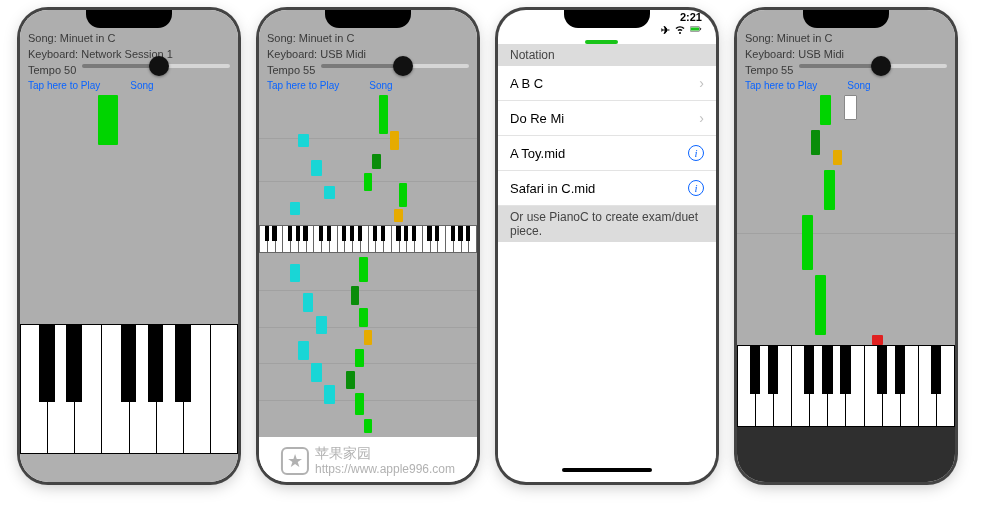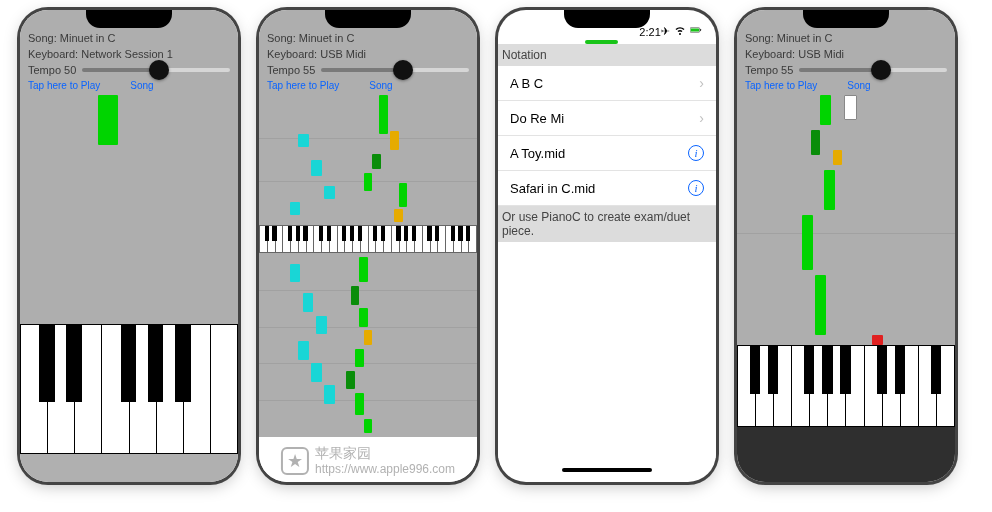--- a/index.html
+++ b/index.html
@@ -36,21 +36,21 @@
     background: #aeaeae;
     color: #3a3a3a;
     font-size: 11px;
     padding: 22px 8px 4px 8px;
     position: relative;
     flex: 0 0 auto;
   }
   .player-header .row { margin-bottom: 4px; white-space: nowrap; }
   .slider-wrap {
     display: flex;
-    align-items: center;
+    align-items: flex-start;
     gap: 6px;
     margin: 2px 0 2px 0;
   }
   .track {
     flex: 1;
     height: 4px;
     background: linear-gradient(#7a7a7a,#7a7a7a) no-repeat left/var(--pct,30%) 100%, #d6d6d6;
     border-radius: 2px;
     position: relative;
   }
@@ -126,40 +126,41 @@
   }
   .piano.tiny .wkey { border-color: #666; }
   .piano.tiny .bkey { height: 58%; }
   .bottom-gray { flex:0 0 28px; background:#b0b0b0; }
   .bottom-dark { flex:0 0 55px; background:#2f2f2f; }
   .bottom-white{ flex:0 0 45px; background:#fff; }
   
   .statusbar {
     height: 30px;
     display:flex;
-    justify-content:flex-end;
+    justify-content:center;
     align-items:flex-end;
     padding: 0 14px 2px;
     font-size:11px;
-    font-weight:400;
+    font-weight:700;
+    flex-direction:column;
   }
   .status-icons { display:flex; gap:4px; align-items:center;}
   .status-icons svg { width:12px; height:12px; }
   .greenbar {
     height:4px;
     background:#19c419;
     margin-left:40%;
     width:15%;
     border-radius:2px;
   }
   .section-h {
     background:#dcdcdc;
     color:#444;
     font-size:12px;
-    padding:4px 4px;
+    padding:4px 12px;
     font-weight:500;
   }
   .cell {
     display:flex;
     align-items:center;
     justify-content:space-between;
     padding:9px 12px;
     font-size:13px;
     border-bottom:1px solid #e3e3e3;
   }

